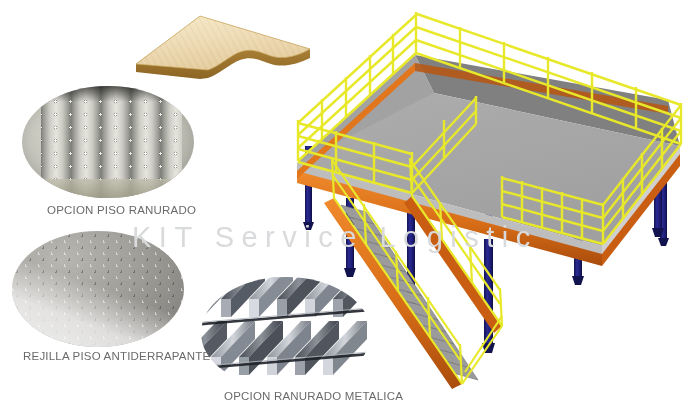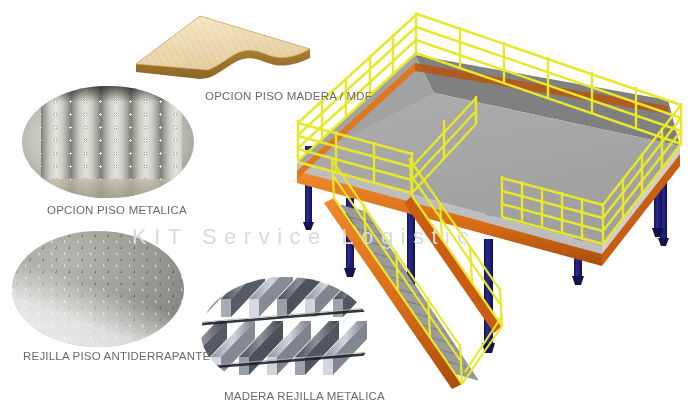--- a/index.html
+++ b/index.html
@@ -19,21 +19,21 @@
     overflow: hidden;
   }
 
   
   #watermark {
     position: absolute;
     left: 132px;
     top: 222px;
     width: 390px;
     height: 30px;
-    font-size: 22px;
+    font-size: 29px;
     letter-spacing: 7.5px;
     color: #d9dadc;
     font-family: "Liberation Sans", sans-serif;
     white-space: nowrap;
     line-height: 30px;
     z-index: 40;
     pointer-events: none;
     -webkit-user-select: none;
     user-select: none;
   }
@@ -484,18 +484,17 @@
           <line x1="-10" y1="6" x2="180" y2="-10"></line>
         </g>
         <g stroke="#aeb3ba" stroke-width="1.0" opacity="0.85">
           <line x1="-10" y1="46" x2="180" y2="30"></line>
           <line x1="-10" y1="90" x2="180" y2="74"></line>
         </g>
       </g>
     </svg>
   </div>
 
-  <div id="cap-madera" class="caption">OPCION PISO MADERA / MDF</div>
-  <div id="cap-ranurado" class="caption">OPCION PISO METALICA</div>
+  <div id="cap-ranurado" class="caption">OPCION PISO RANURADO</div>
   <div id="cap-antiderrap" class="caption">REJILLA PISO ANTIDERRAPANTE</div>
-  <div id="cap-rejilla" class="caption">MADERA REJILLA METALICA</div>
+  <div id="cap-rejilla" class="caption">OPCION RANURADO METALICA</div>
 
 </div>
 
 </body></html>

